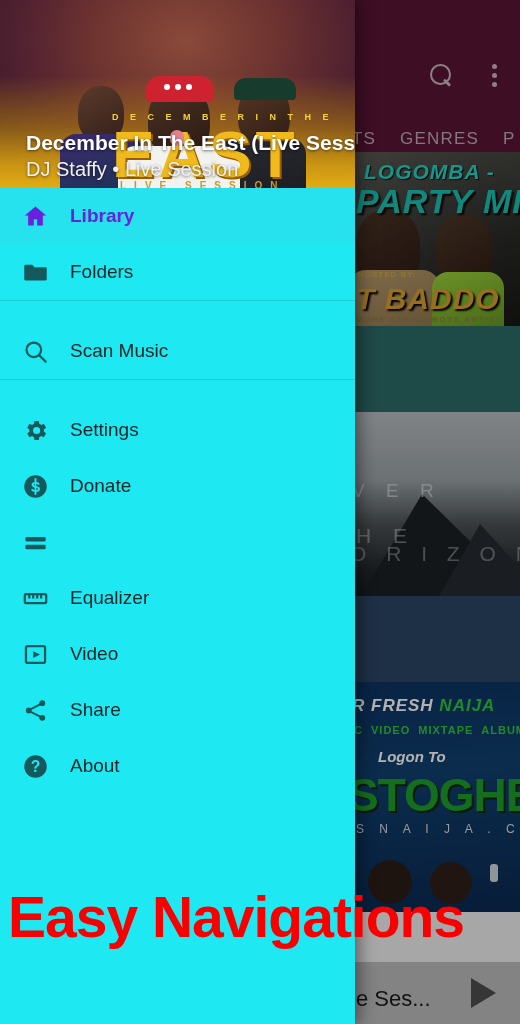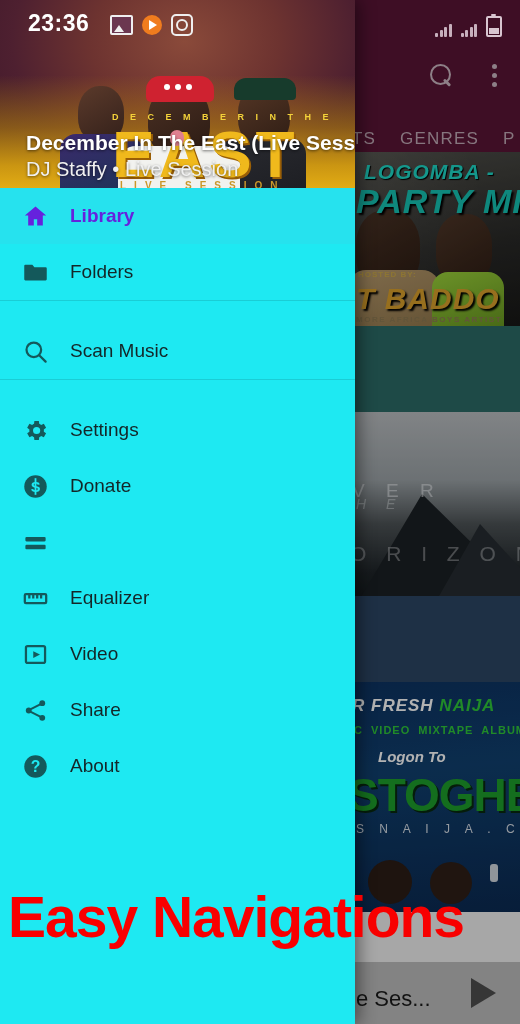--- a/index.html
+++ b/index.html
@@ -84,21 +84,21 @@
   #card2 .art{height:200px;
     background:
       linear-gradient(180deg,#b9bdc0 0%,#9ba2a6 34%,#4d5356 56%,#20262a 80%,#12171a 100%);
   }
   #card2 .meta{height:70px;background:#2c4663;}
   .mount{position:absolute;left:352px;bottom:0;width:0;height:0;
     border-left:70px solid transparent;border-right:120px solid transparent;border-bottom:118px solid #1b2024;}
   .mount2{position:absolute;left:430px;bottom:0;width:0;height:0;
     border-left:50px solid transparent;border-right:80px solid transparent;border-bottom:88px solid #262c31;}
   .h-over{position:absolute;left:352px;top:68px;color:rgba(225,228,230,.62);font-size:19px;letter-spacing:8px;white-space:nowrap;}
-  .h-the{position:absolute;left:356px;top:84px;color:rgba(225,228,230,.45);font-size:14px;letter-spacing:8px;white-space:nowrap;font-style:italic;}
+  .h-the{position:absolute;left:356px;top:112px;color:rgba(225,228,230,.45);font-size:21px;letter-spacing:8px;white-space:nowrap;}
   .h-hor{position:absolute;left:350px;top:130px;color:rgba(225,228,230,.40);font-size:21px;letter-spacing:7px;white-space:nowrap;}
 
   
   #card3{top:530px;height:230px;}
   #card3 .art{height:230px;
     background:linear-gradient(175deg,#0d2f5e 0%,#10406f 45%,#0b2a52 100%);
   }
   .n-fresh{position:absolute;left:352px;top:14px;font-size:17px;font-weight:900;letter-spacing:1px;white-space:nowrap;font-style:italic;}
   .n-fresh .w{color:#fff;}
   .n-fresh .g{color:#2fc63a;}
@@ -449,39 +449,16 @@
               <circle cx="12" cy="12" r="10" fill="currentColor"></circle>
             <text x="12" y="17" font-size="14" font-weight="bold" text-anchor="middle" fill="#1ee9f2" font-family="Liberation Sans, sans-serif">?</text>
           </svg>
         </span>
         <span class="lbl">About</span>
       </div>
 
     </div>
   </div>
 
-  <div class="statusbar">
-    <div class="sb-time">23:36</div>
-    <div class="sb-icons">
-      <div class="ic-photo"></div>
-      <div class="ic-play"></div>
-      <div class="ic-cam"></div>
-    </div>
-    <div class="sb-right">
-      <div class="bars">
-          <i></i>
-          <i></i>
-          <i></i>
-          <i></i>
-        </div>
-      <div class="bars">
-          <i></i>
-          <i></i>
-          <i></i>
-          <i></i>
-        </div>
-      <div class="batt"></div>
-    </div>
-  </div>
 
   <div class="caption">Easy Navigations</div>
 
 </div>
 
 </body></html>

